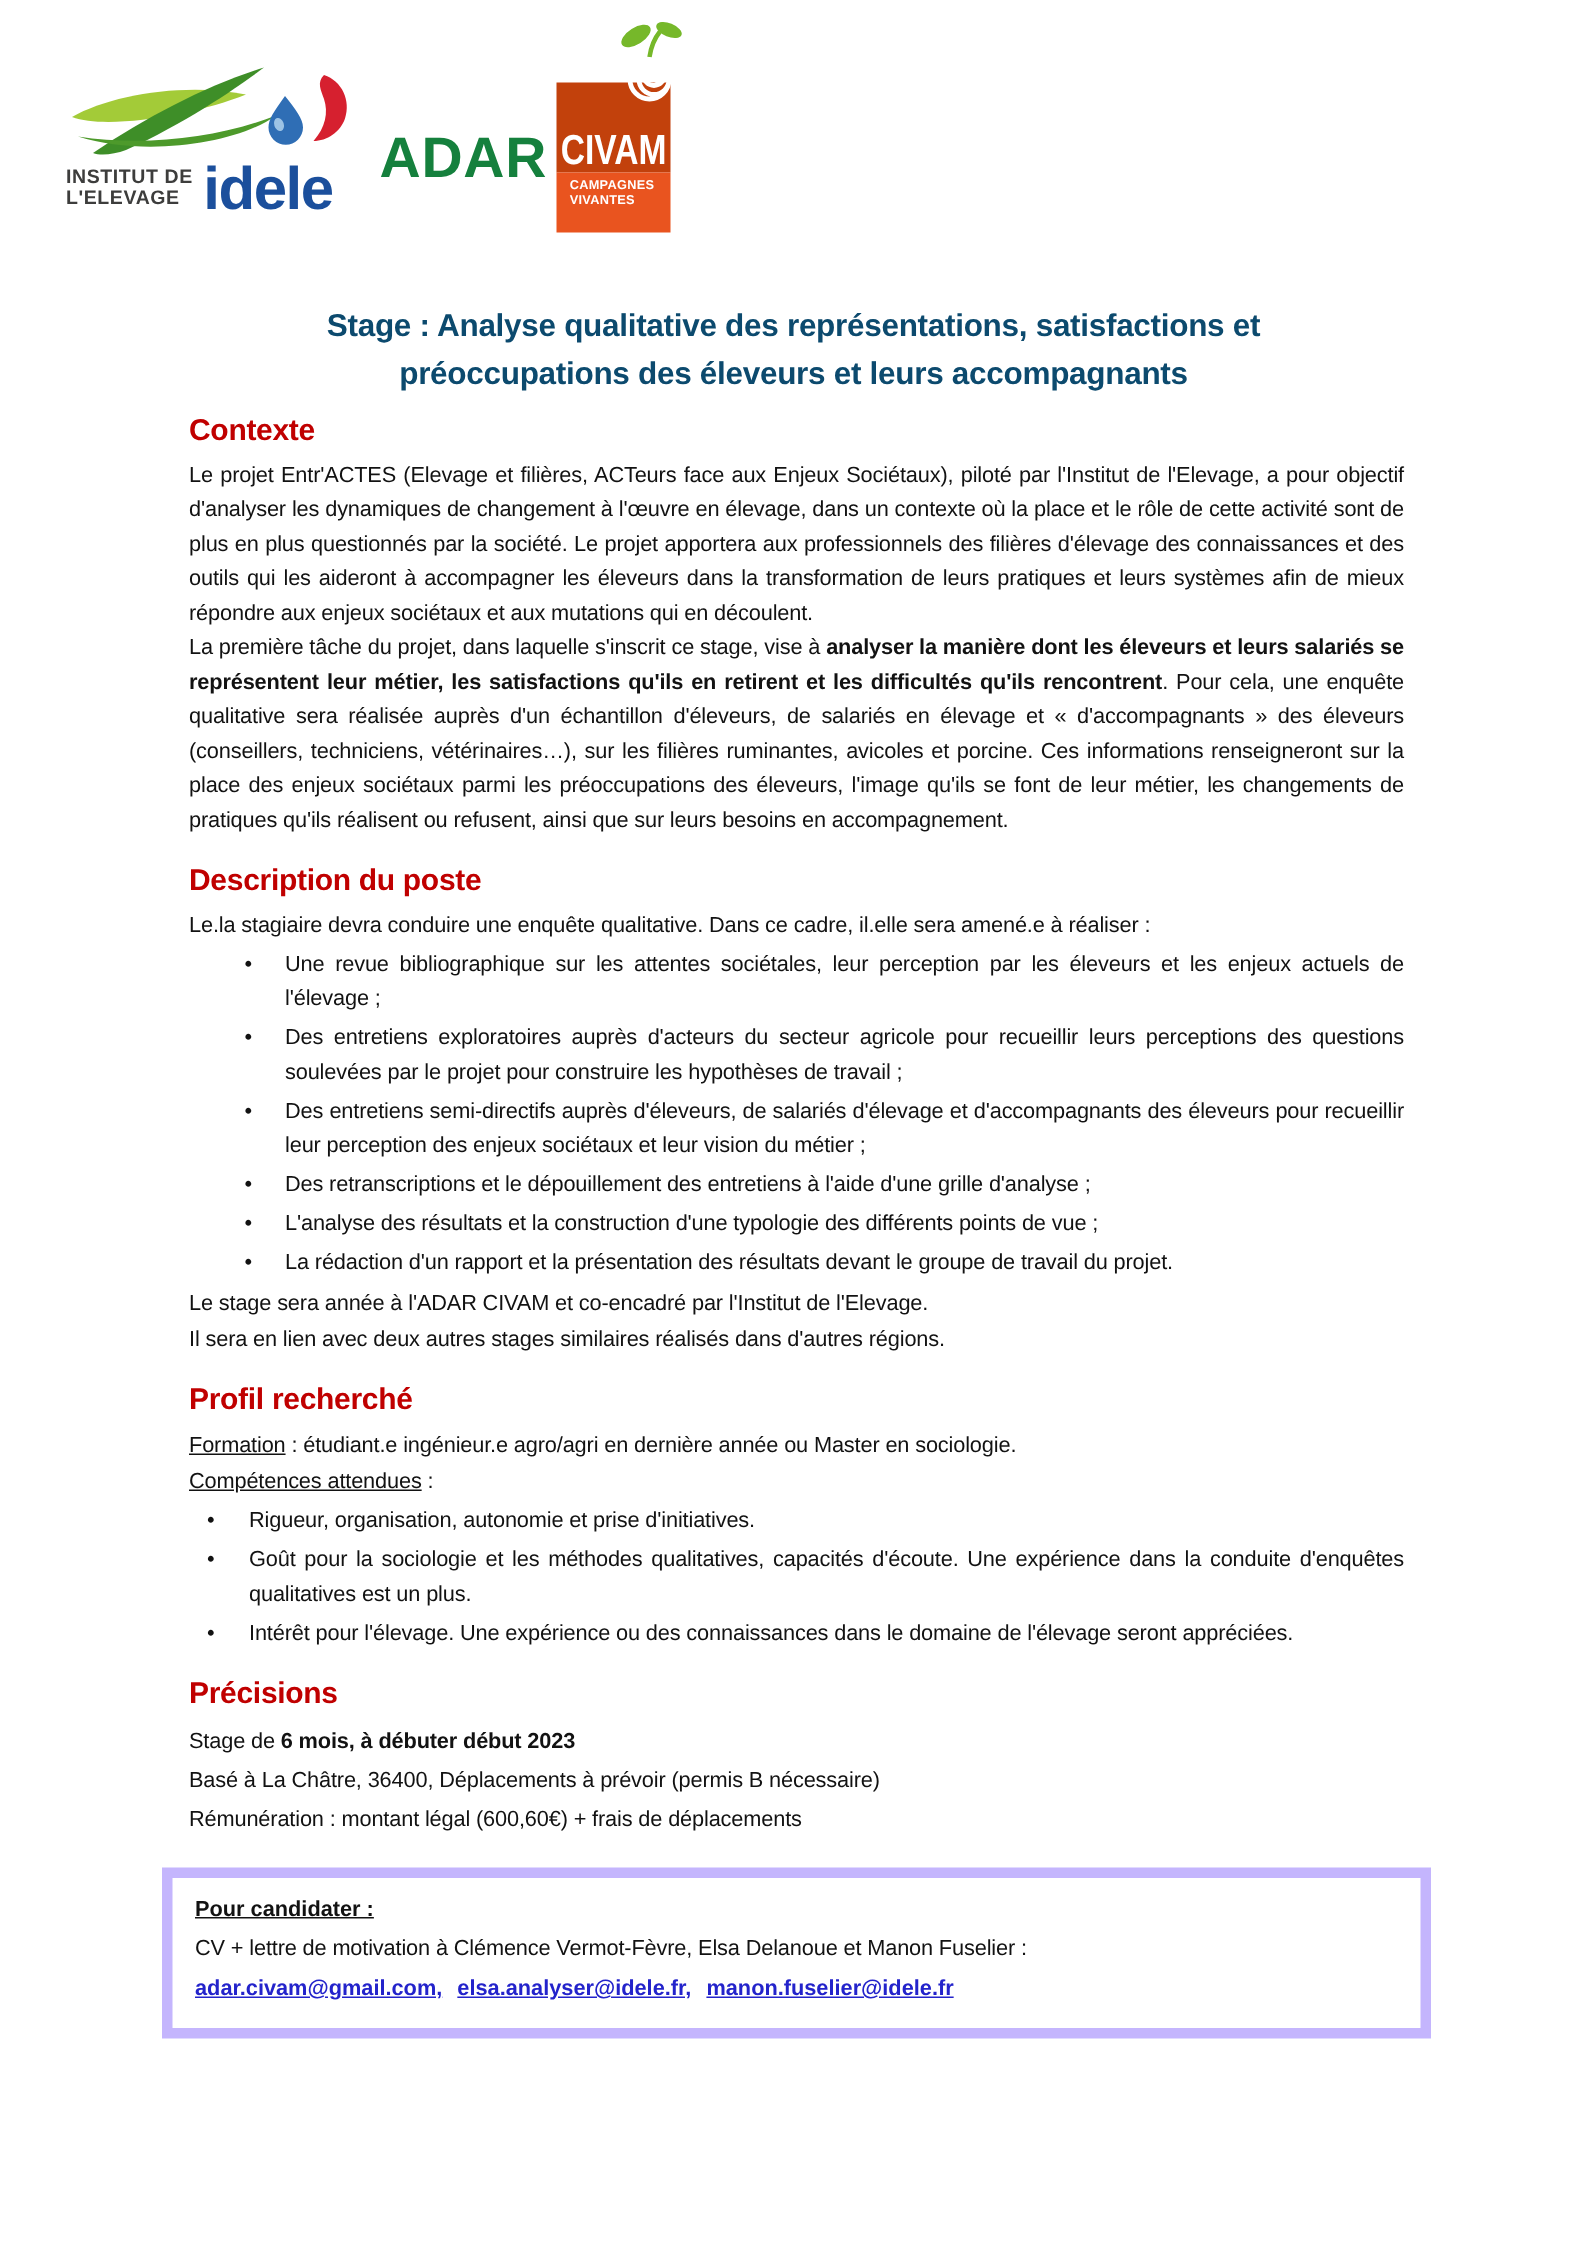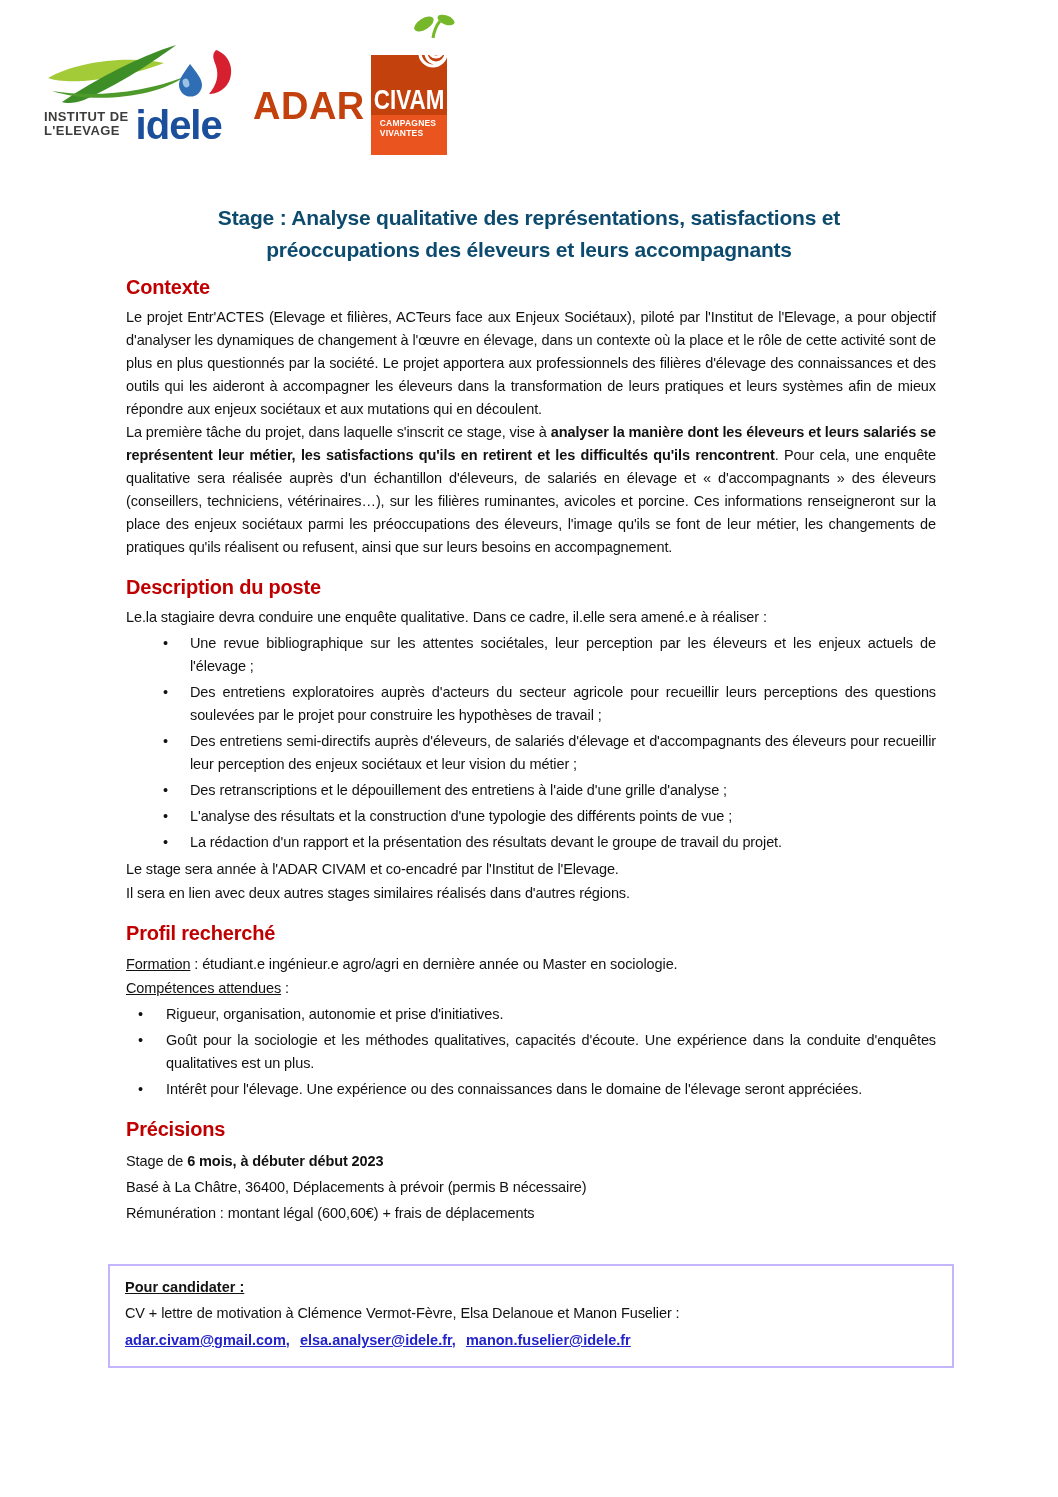--- a/index.html
+++ b/index.html
@@ -12,21 +12,21 @@
   .content { padding: 0 122px 0 126px; }
 
   
   .logos { position: relative; height: 158px; }
   .logo-idele { position: absolute; left: 44px; top: 44px; width: 200px; }
   .idele-text-row { display: flex; align-items: flex-start; margin-top: 2px; }
   .idele-org { font-size: 13px; font-weight: bold; color: #3d3d3c; line-height: 14px; letter-spacing: .4px; white-space: nowrap; }
   .idele-brand { font-size: 40px; font-weight: bold; color: #1b4f9c; line-height: 30px; margin-left: 7px; letter-spacing: -1px; }
 
   .logo-adar { position: absolute; left: 253px; top: 38px; display: flex; align-items: flex-end; }
-  .adar-word { color: #c2410c; font-size: 38px; font-weight: bold; letter-spacing: .5px; line-height: 1; margin: 16px 6px 30px 0; }
+  .adar-word { color: #15803d; font-size: 38px; font-weight: bold; letter-spacing: .5px; line-height: 1; margin: 16px 6px 30px 0; }
   .civam-block { position: relative; width: 76px; }
   .civam-sprout { position: absolute; top: -27px; right: -14px; }
   .civam-green { width: 76px; height: 60px; background: #c2410c; display: flex; align-items: flex-end; justify-content: center; margin-top: 17px; }
   .civam-word { color: #fff; font-weight: bold; font-size: 28px; line-height: 1; transform: scaleX(.8); transform-origin: center bottom; margin-bottom: 1px; }
   .civam-orange { width: 76px; height: 40px; background: #e9541f; color: #fff; font-size: 8.5px; font-weight: bold; line-height: 9.5px; padding: 4px 0 0 9px; letter-spacing: .2px; }
 
   
   .title { margin: 44px auto 0; width: 860px; text-align: center; font-size: 21px; line-height: 32px; font-weight: bold; color: #0c4a6e; letter-spacing: -.2px; }
   h2.sec { color: #c00000; font-size: 20px; font-weight: bold; margin: 15px 0 6px; line-height: 26px; letter-spacing: -.2px; }
   p.body { margin: 0; text-align: justify; font-size: 14.5px; line-height: 23px; letter-spacing: -.1px; }
@@ -36,21 +36,21 @@
 
   ul.bullets { list-style: none; margin: 3px 0 0; padding: 0; }
   ul.bullets li { position: relative; text-align: justify; font-size: 14.5px; line-height: 23px; letter-spacing: -.1px; margin-bottom: 3px; }
   ul.desc li { padding-left: 64px; }
   ul.desc li::before { content: "\2022"; position: absolute; left: 37px; }
   ul.prof li { padding-left: 40px; }
   ul.prof li::before { content: "\2022"; position: absolute; left: 12px; }
 
   .precis p.line { line-height: 26px; }
 
-  .apply-box { margin: 38px -18px 0; border: 2px solid #c4b5fd; padding: 8px 15px 12px; }
+  .apply-box { margin: 19px -18px 0; border: 7px solid #c4b5fd; padding: 8px 15px 12px; }
   .apply-head { font-size: 14.5px; font-weight: bold; text-decoration: underline; line-height: 26px; }
   .apply-line { font-size: 14.5px; line-height: 27px; letter-spacing: -.1px; }
   .apply-links { font-size: 14.5px; line-height: 27px; font-weight: bold; }
   a.email { color: #2323cb; text-decoration: underline; cursor: pointer; }
   .lsep { margin-right: 6px; }
 </style>
 </head>
 <body>
 
 <div class="page">

